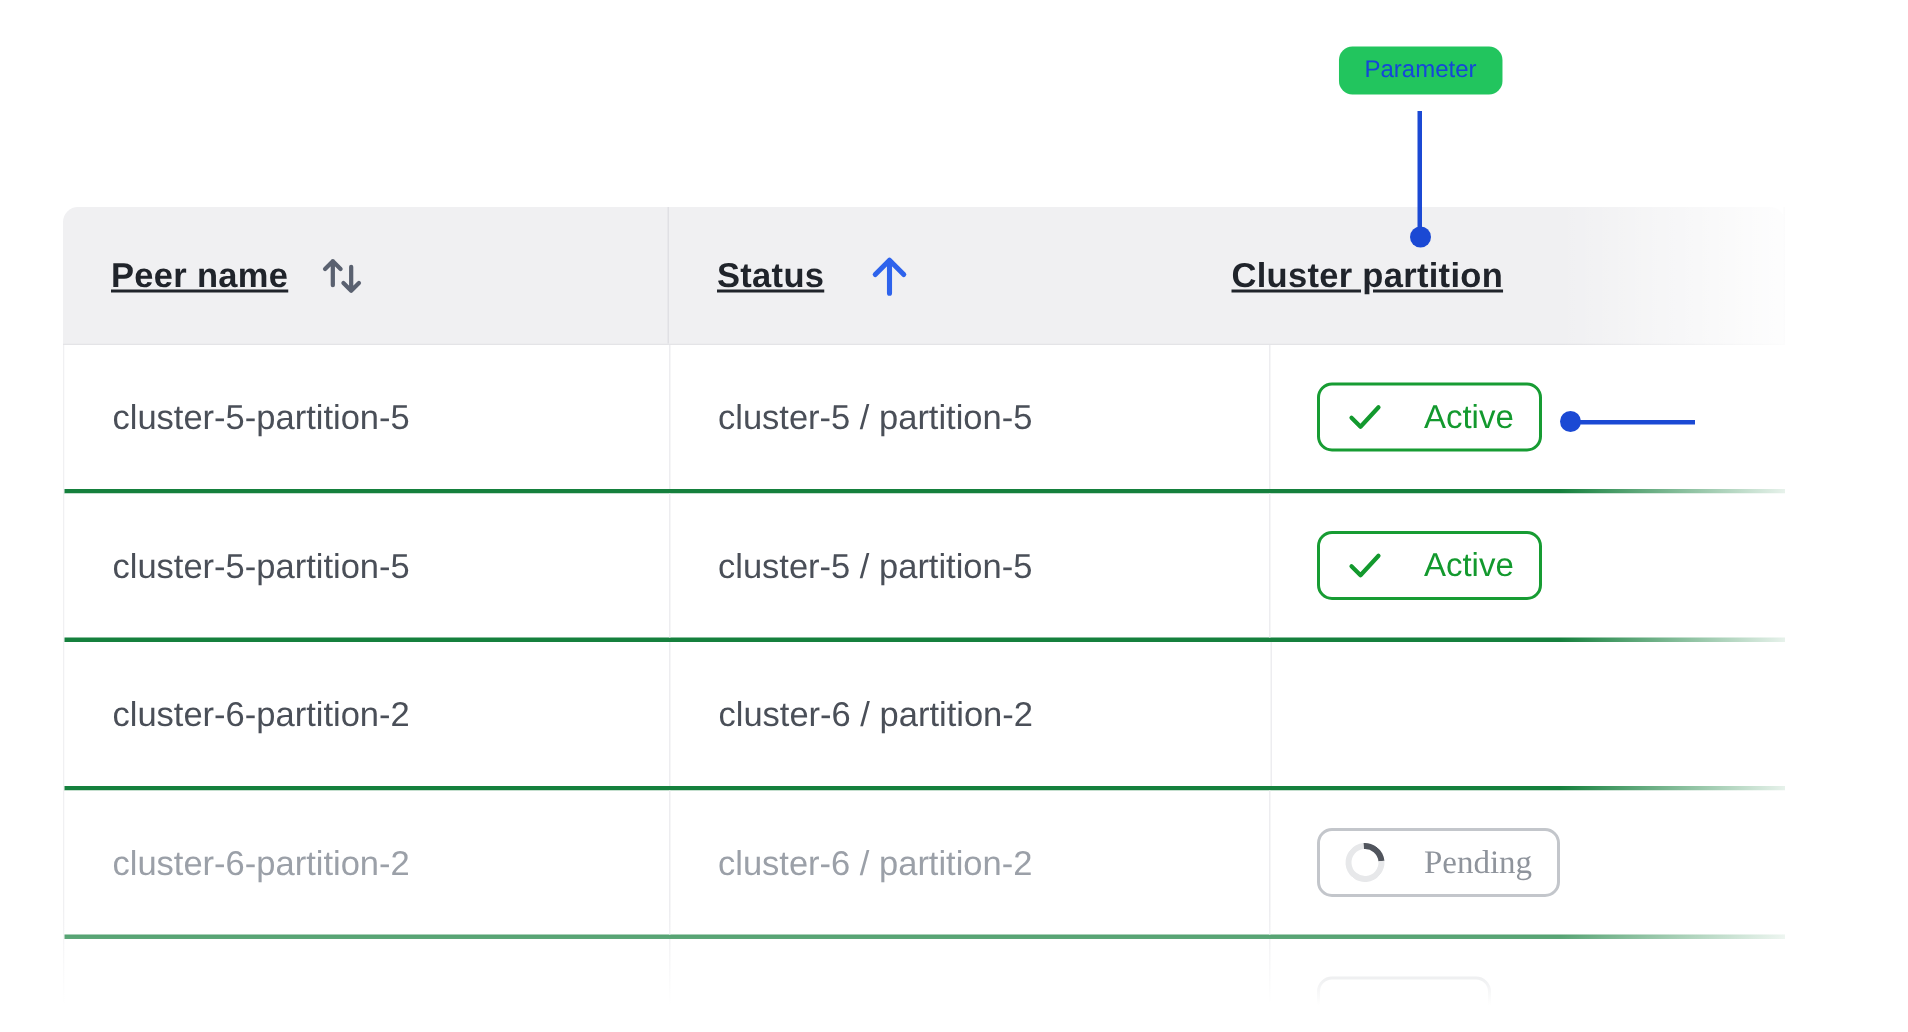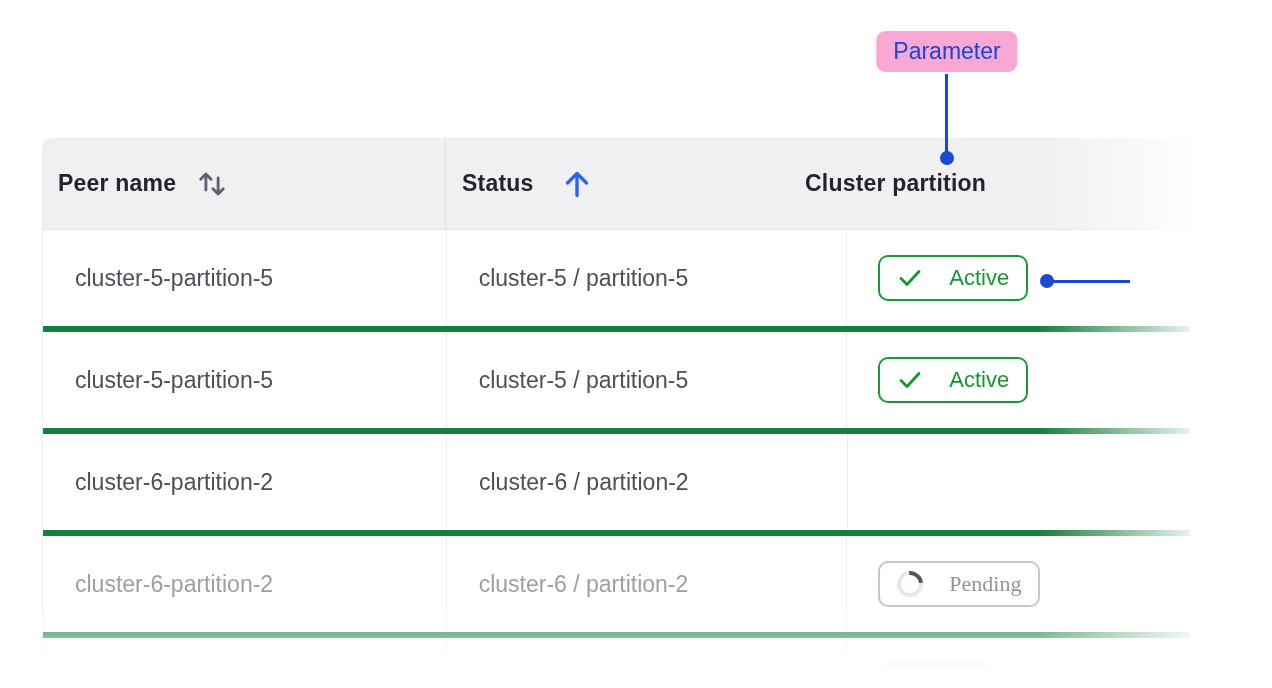--- a/index.html
+++ b/index.html
@@ -7,28 +7,28 @@
     position:relative;width:1272px;height:688px;background:#fff;overflow:hidden;
     font-family:"Liberation Sans",sans-serif;-webkit-font-smoothing:antialiased;
   }
   
   .table{position:absolute;left:42px;top:138px;width:1148px;z-index:1;}
   .thead{
     display:flex;height:91px;background:#f0f0f2;
     border-radius:10px 10px 0 0;border-bottom:1px solid #e4e4e7;
   }
   .th{
-    display:flex;align-items:center;gap:20px;padding-left:16px;box-sizing:border-box;
-    font-size:23px;font-weight:700;color:#20242b;letter-spacing:.2px;
+    display:flex;align-items:center;gap:20px;padding-left:32px;box-sizing:border-box;
+    font-size:23px;font-weight:700;color:#20242b;letter-spacing:.2px;text-decoration:underline;
   }
   .th.c1{width:404px;border-right:1px solid #e0e0e4;}
   .th.c2{width:401px;border-right:1px solid #e0e0e4;}
   .th.c3{width:343px;}
   .tbody{border-left:1px solid #f0f0f2;}
-  .tr{display:flex;height:96px;background:#fff;border-bottom:6px solid #15803d;}
+  .tr{display:flex;height:96px;background:#fff;border-bottom:3px solid #15803d;}
   .td{
     display:flex;align-items:center;padding-left:32px;box-sizing:border-box;
     font-size:23px;color:#4a4f58;
   }
   .td.c1{width:404px;border-right:1px solid #ededf0;}
   .td.c2{width:401px;border-right:1px solid #ededf0;text-align:right;}
   .td.c3{width:343px;padding-left:31px;}
   .tr.muted .td{color:#9ba0a8;}
   
   .badge{
@@ -45,22 +45,22 @@
   .spinner.purple{border-color:#e3cdf9;border-top-color:#8f2ae4;}
   .spinner.gray{border-color:#e7e8ea;border-top-color:#51555d;}
   .icon{display:inline-flex;align-items:center;justify-content:center;}
   
   .fade-right{position:absolute;left:1040px;top:0;width:232px;height:688px;z-index:5;
     background:linear-gradient(to right,rgba(255,255,255,0),#fff 72%);pointer-events:none;}
   .fade-bottom{position:absolute;left:0;top:606px;width:1272px;height:82px;z-index:6;
     background:linear-gradient(to bottom,rgba(255,255,255,0),#fff 78%);pointer-events:none;}
   
   .pill{
-    position:absolute;z-index:10;background:#f9a8d4;color:#1546d9;
-    font-size:23px;font-weight:500;padding:7px 17px;border-radius:9px;white-space:nowrap;
+    position:absolute;z-index:10;background:#22c55e;color:#1546d9;
+    font-size:16px;font-weight:500;padding:7px 17px;border-radius:9px;white-space:nowrap;
   }
   .pill.param{left:947px;top:31px;transform:translateX(-50%);}
   .pill.value{left:1136px;top:260px;}
   .conn-line{position:absolute;z-index:10;background:#1b49d4;}
   .line-v{left:945px;top:74px;width:3px;height:78px;}
   .line-h{left:1050px;top:280px;width:80px;height:3px;}
   .conn-dot{position:absolute;z-index:10;width:14px;height:14px;border-radius:50%;background:#1b49d4;}
   .dot-param{left:940px;top:151px;}
   .dot-value{left:1040px;top:274px;}
 </style>

